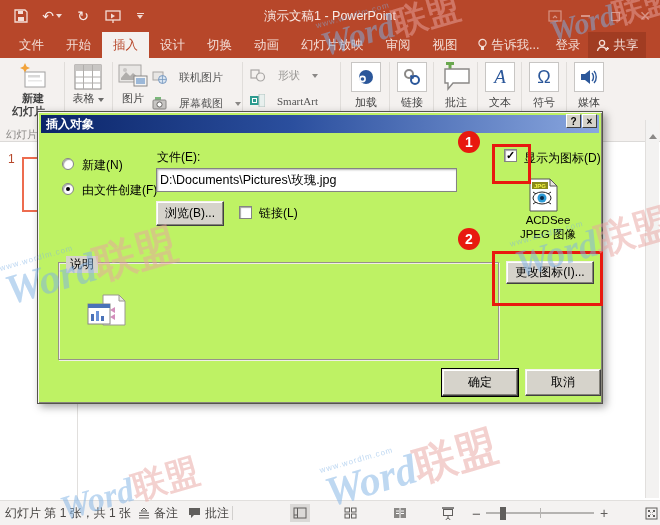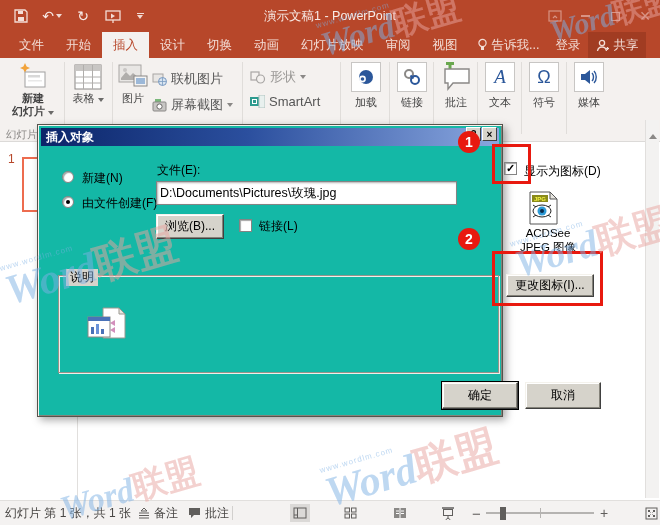--- a/index.html
+++ b/index.html
@@ -24,34 +24,34 @@
   .tab.active { background:#f4f1ef; color:#b7472a; }
   .tab-extra { color:#f3ddd6; font-size:12.5px; padding:0 8px; display:flex; align-items:center; gap:4px; white-space:nowrap; }
   .share-box { background:rgba(60,10,0,.18); }
 
   
   .ribbon { position:absolute; left:0; top:58px; width:660px; height:84px; background:#f4f1ef; border-bottom:1px solid #dcdad8; }
   .rb-item { position:absolute; text-align:center; color:#444; font-size:11px; }
   .rb-label { display:block; line-height:13px; }
   .vsep { position:absolute; top:4px; width:1px; height:72px; background:#e0ddda; }
   .icon-box { width:30px; height:30px; background:#fff; border:1px solid #c8c6c4; display:flex; align-items:center; justify-content:center; margin:0 auto 4px auto; }
-  .small-row { position:absolute; display:flex; align-items:center; gap:4px; font-size:13px; color:#555; white-space:nowrap; }
+  .small-row { position:absolute; display:flex; align-items:center; gap:12px; font-size:11px; color:#555; white-space:nowrap;font-family:Liberation Serif, serif; }
   .grayed { color:#9a9896; }
   .grp-label { position:absolute; font-size:10.5px; color:#8a8886; }
 
   
   .left-panel { position:absolute; left:0; top:142px; width:78px; height:358px; background:#fff; border-right:1px solid #e1dfdd; }
   .slide-num { position:absolute; left:8px; top:10px; color:#b7472a; font-size:12px; }
   .slide-thumb { position:absolute; left:22px; top:15px; width:40px; height:55px; background:#fff; border:2px solid #ed6c4f; }
   .edit-area { position:absolute; left:78px; top:142px; width:582px; height:358px; background:#fff; }
   .scrollbar { position:absolute; right:1px; top:120px; width:14px; height:378px; background:#f3f2f1; border-left:1px solid #e1dfdd; }
   .scroll-up { position:absolute; top:14px; left:3px; width:0; height:0; border-left:4px solid transparent; border-right:4px solid transparent; border-bottom:5px solid #8a8886; }
 
   
-  .dialog { position:absolute; left:37px; top:124px; width:466px; height:293px; background:#14b8a6; z-index:20;
+  .dialog { position:absolute; left:37px; top:111px; width:566px; height:293px; background:#bef264; z-index:20;
             border:1px solid #55534c; box-shadow:inset 1px 1px 0 #f4f2ec, inset -1px -1px 0 #85837a, 3px 3px 8px rgba(0,0,0,.35); font-size:12px; color:#000; }
   .dlg-title { position:absolute; left:3px; top:3px; right:3px; height:18px; background:linear-gradient(90deg,#0b2569,#2b4f9e 45%,#8aa7df); color:#fff; font-weight:bold; font-size:12px; display:flex; align-items:center; padding-left:5px; }
   .dlg-sys { position:absolute; top:2px; width:15px; height:14px; background:#d6d3cb; border:1px solid; border-color:#fff #404040 #404040 #fff; font-size:10px; font-weight:bold; color:#000; display:flex; align-items:center; justify-content:center; }
   .btn3d { background:#d6d3cb; border:1px solid; border-color:#f4f2ec #404040 #404040 #f4f2ec; box-shadow:inset -1px -1px 0 #85837a, inset 1px 1px 0 #fff; color:#000; font-size:12px; display:flex; align-items:center; justify-content:center; }
   .btn-default { box-shadow:0 0 0 1px #000, inset -1px -1px 0 #85837a, inset 1px 1px 0 #fff; }
   .radio { position:absolute; width:12px; height:12px; border-radius:50%; background:#fff; border:1px solid #848484; box-shadow:inset 1px 1px 1px rgba(0,0,0,.35); }
   .radio.checked::after { content:""; position:absolute; left:3px; top:3px; width:4px; height:4px; border-radius:50%; background:#000; }
   .checkbox { position:absolute; width:13px; height:13px; background:#fff; border:1px solid #848484; box-shadow:inset 1px 1px 1px rgba(0,0,0,.35); font-size:11px; }
   .checkbox.checked::after { content:"✓"; position:absolute; left:1px; top:-1px; font-weight:bold; color:#000; }
   .dlg-lbl { position:absolute; white-space:nowrap; }

